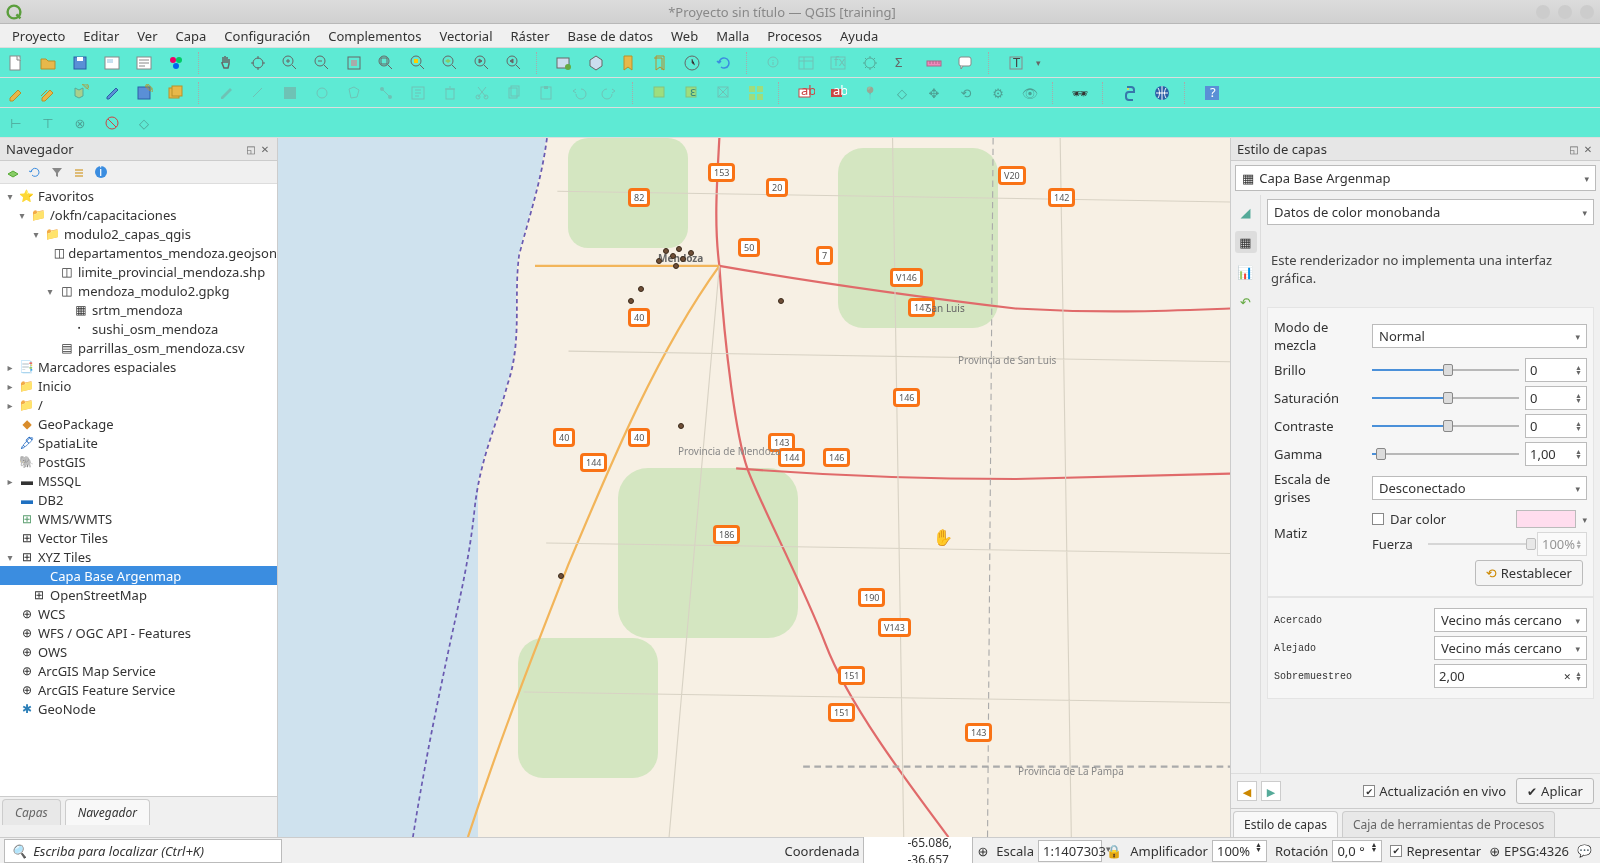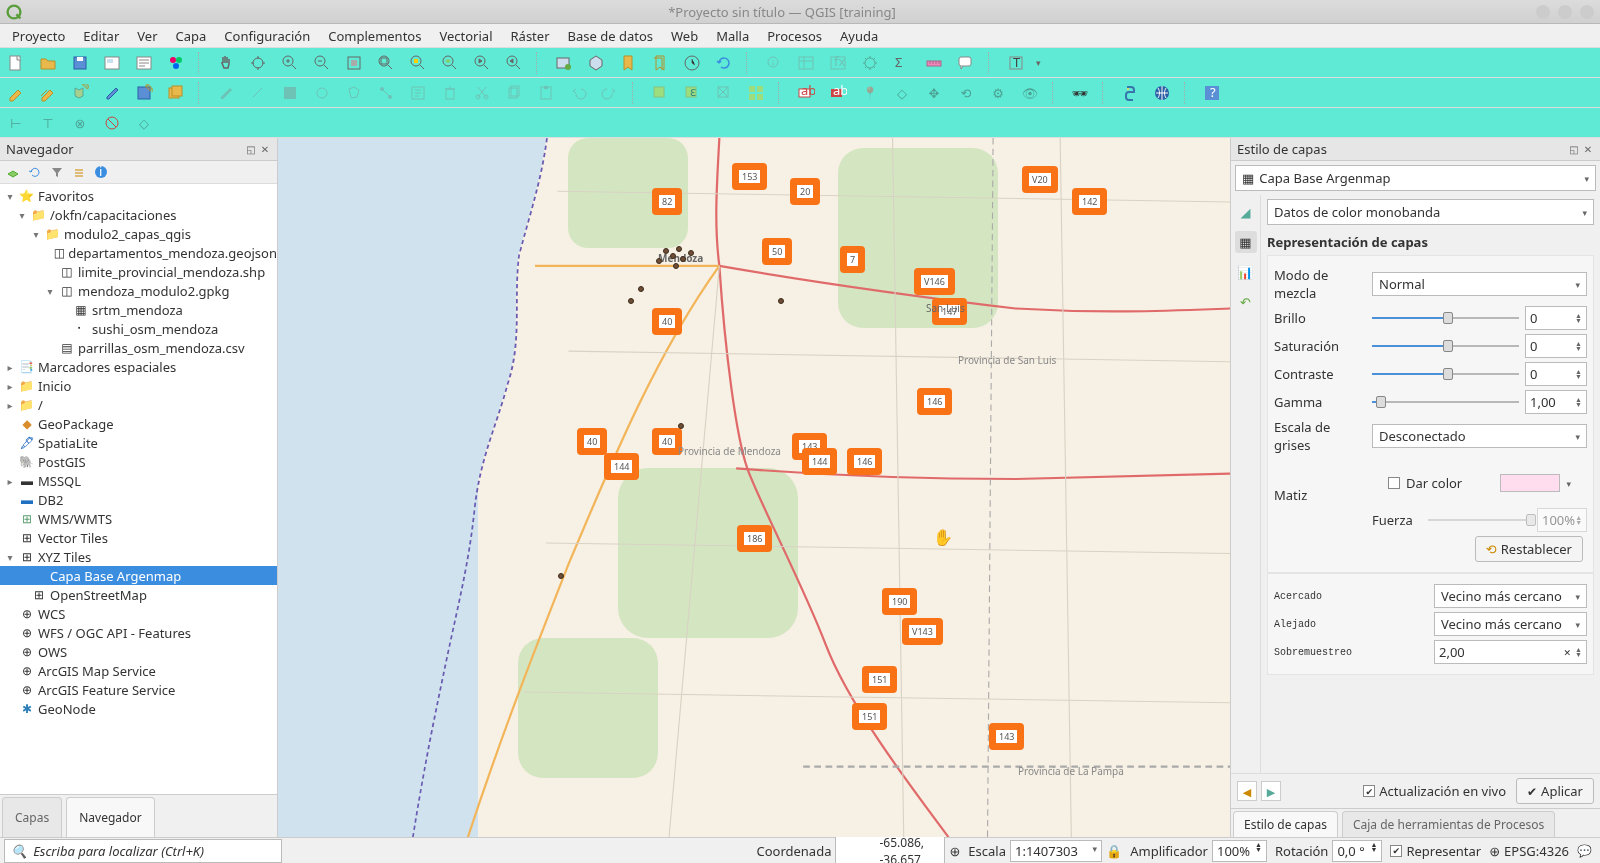--- a/index.html
+++ b/index.html
@@ -25,21 +25,21 @@
 .ptbtn { width: 16px; height: 16px; display:flex; align-items:center; justify-content:center;}
 .tree { flex: 1; overflow: auto; background: #fff; padding: 2px 0; }
 .tree-node { display: flex; align-items: center; height: 19px; padding-left: 4px; white-space: nowrap; cursor: default; }
 .tree-node.selected { background: #3b8de0; color: #fff; }
 .tree-node.selected .tlabel { color:#fff; }
 .tree-toggle { width: 12px; font-size: 10px; color: #777; text-align:center; }
 .ticon { width: 16px; height: 16px; margin: 0 3px; display:flex; align-items:center; justify-content:center; font-size:12px;}
 .tlabel { font-size: 13px; }
 .indent0 { padding-left: 4px; } .indent1 { padding-left: 16px; } .indent2 { padding-left: 30px; } .indent3 { padding-left: 44px; } .indent4 { padding-left: 58px; }
 .lefttabs { display: flex; border-top: 1px solid #ccc; background: #f0f0f0; }
-.lefttab { padding: 11px 12px; border: 1px solid #ccc; border-bottom: none; margin: 2px 2px 0 2px; background: #f8f8f8; border-radius: 4px 4px 0 0; font-size:12px; }
+.lefttab { padding: 4px 12px; border: 1px solid #ccc; border-bottom: none; margin: 2px 2px 12px 2px; background: #f8f8f8; border-radius: 4px 4px 0 0; font-size:12px;font-style:italic; }
 .lefttab.inactive { background: #e8e8e8; color:#666; }
 .mapcanvas { flex: 1; position: relative; background: #f7f2e8; overflow: hidden; }
 .rightpanel { width: 370px; display: flex; flex-direction: column; border-left: 1px solid #ccc; background: #f0f0f0; }
 .layer-selector { margin: 4px; border: 1px solid #bbb; background: #fff; padding: 3px 6px; display:flex; align-items:center; gap:5px; }
 .style-body { flex:1; display:flex; min-height:0; }
 .style-iconcol { width: 30px; display:flex; flex-direction:column; align-items:center; gap:8px; padding-top:6px; border-right:1px solid #ddd; }
 .style-iconcol .sib { width:22px; height:22px; display:flex; align-items:center; justify-content:center; border-radius:3px;}
 .style-main { flex:1; overflow:auto; padding: 4px 6px; }
 .renderer-combo { width:100%; border:1px solid #bbb; background:#fff; padding:3px 6px; display:flex; justify-content:space-between; align-items:center; margin-bottom:6px;}
 .note { padding: 20px 4px; color:#444; font-size:13px; }
@@ -67,21 +67,21 @@
 .locator { width: 278px; border:1px solid #bbb; margin:2px 4px; padding:2px 6px; display:flex; align-items:center; gap:6px; background:#fff; color:#999; font-style:italic; font-size:12px;}
 .status-rest { flex:1; display:flex; align-items:center; justify-content:flex-end; gap:8px; padding-right:8px;}
 .status-item { display:flex; align-items:center; gap:4px; font-size:12px;}
 .status-input { border:1px solid #bbb; background:#fff; padding:1px 4px; font-size:12px;}
 .chk { width:12px; height:12px; border:1px solid #888; display:inline-flex; align-items:center; justify-content:center; font-size:9px; background:#fff;}
 .caret { font-size:9px; color:#666; }
 
 .ocean { position:absolute; left:0; top:0; width:370px; height:100%; background:#cfe2ee;}
 .land { position:absolute; left:200px; top:0; right:0; bottom:0; background:#f7f0e4;}
 .green { position:absolute; background:#d4e6c1; }
-.shield { position:absolute; background:#fff; border:7px solid #f97316; border-radius:4px; padding:0 3px; font-size:9px; color:#555;margin-left:24px;}
+.shield { position:absolute; background:#fff; border:3px solid #f97316; border-radius:4px; padding:0 3px; font-size:9px; color:#555;}
 .city { position:absolute; font-size:10px; color:#888; text-align:center;}
 .dot { position:absolute; width:6px; height:6px; background:#6f4e37; border-radius:50%; border:1px solid #3a2a1a;}
 .cursor-hand { position:absolute; font-size:16px; color:#222;}
 </style>
 </head>
 <body>
 
 <div class="titlebar">
   <svg class="qicon" viewBox="0 0 20 20">
       <circle cx="10" cy="10" r="8" fill="none" stroke="#5a9e3c" stroke-width="3"></circle>
@@ -765,22 +765,22 @@
         <div class="sib" style="color:#5a9;">◢</div>
         <div class="sib" style="background:#ddd;">▦</div>
         <div class="sib" style="color:#c80;">📊</div>
         <div class="sib" style="color:#6a4;">↶</div>
       </div>
       <div class="style-main">
         <div class="renderer-combo">
           <span>Datos de color monobanda</span>
           <span class="caret">▾</span>
         </div>
-
-        <div class="section-title">Representación de capas</div>
+        <div class="note">Este renderizador no implementa una interfaz gráfica.</div>
+
         <div class="form-grid">
           <div class="row">
             <span class="lbl">Modo de mezcla</span>
             <div class="combo">
                 <span>Normal</span>
                 <span class="caret">▾</span>
               </div>
           </div>
           <div class="row">
             <span class="lbl">Brillo</span>
@@ -833,21 +833,21 @@
           <div class="row">
             <span class="lbl">Escala de grises</span>
             <div class="combo">
                 <span>Desconectado</span>
                 <span class="caret">▾</span>
               </div>
           </div>
           <div class="row">
             <span class="lbl">Matiz</span>
             <div style="flex:1;">
-              <div class="row" style="margin:16px;">
+              <div class="row" style="margin:0;">
                 <span class="chk"></span>
                 <span style="flex:1;">Dar color</span>
                 <div class="colorbox"></div>
                 <span class="caret">▾</span>
               </div>
               <div class="row" style="margin:4px 0 0;">
                 <span style="width:50px;">Fuerza</span>
                 <div class="slider" style="opacity:0.5;">
                     <div class="track"></div>
                     <div class="thumb" style="left:95%;"></div>
@@ -921,21 +921,21 @@
     <span>Escriba para localizar (Ctrl+K)</span>
   </div>
   <div class="status-rest">
     <div class="status-item">
       <span>Coordenada</span>
       <span class="status-input" style="width:110px;padding-left:43px;">-65.086, -36.657</span>
       <span>⊕</span>
     </div>
     <div class="status-item">
       <span>Escala</span>
-      <span class="status-input" style="width:92px; display:inline-flex; justify-content:space-between;">
+      <span class="status-input" style="width:64px; display:inline-flex; justify-content:space-between;">
           <span>1:1407303</span>
           <span class="caret">▾</span>
         </span>
       <span>🔒</span>
     </div>
     <div class="status-item">
       <span>Amplificador</span>
       <span class="status-input" style="width:55px; display:inline-flex; justify-content:space-between;">
           <span>100%</span>
           <span class="arrs" style="font-size:7px; line-height:5px;">▲<br>▼</span>

